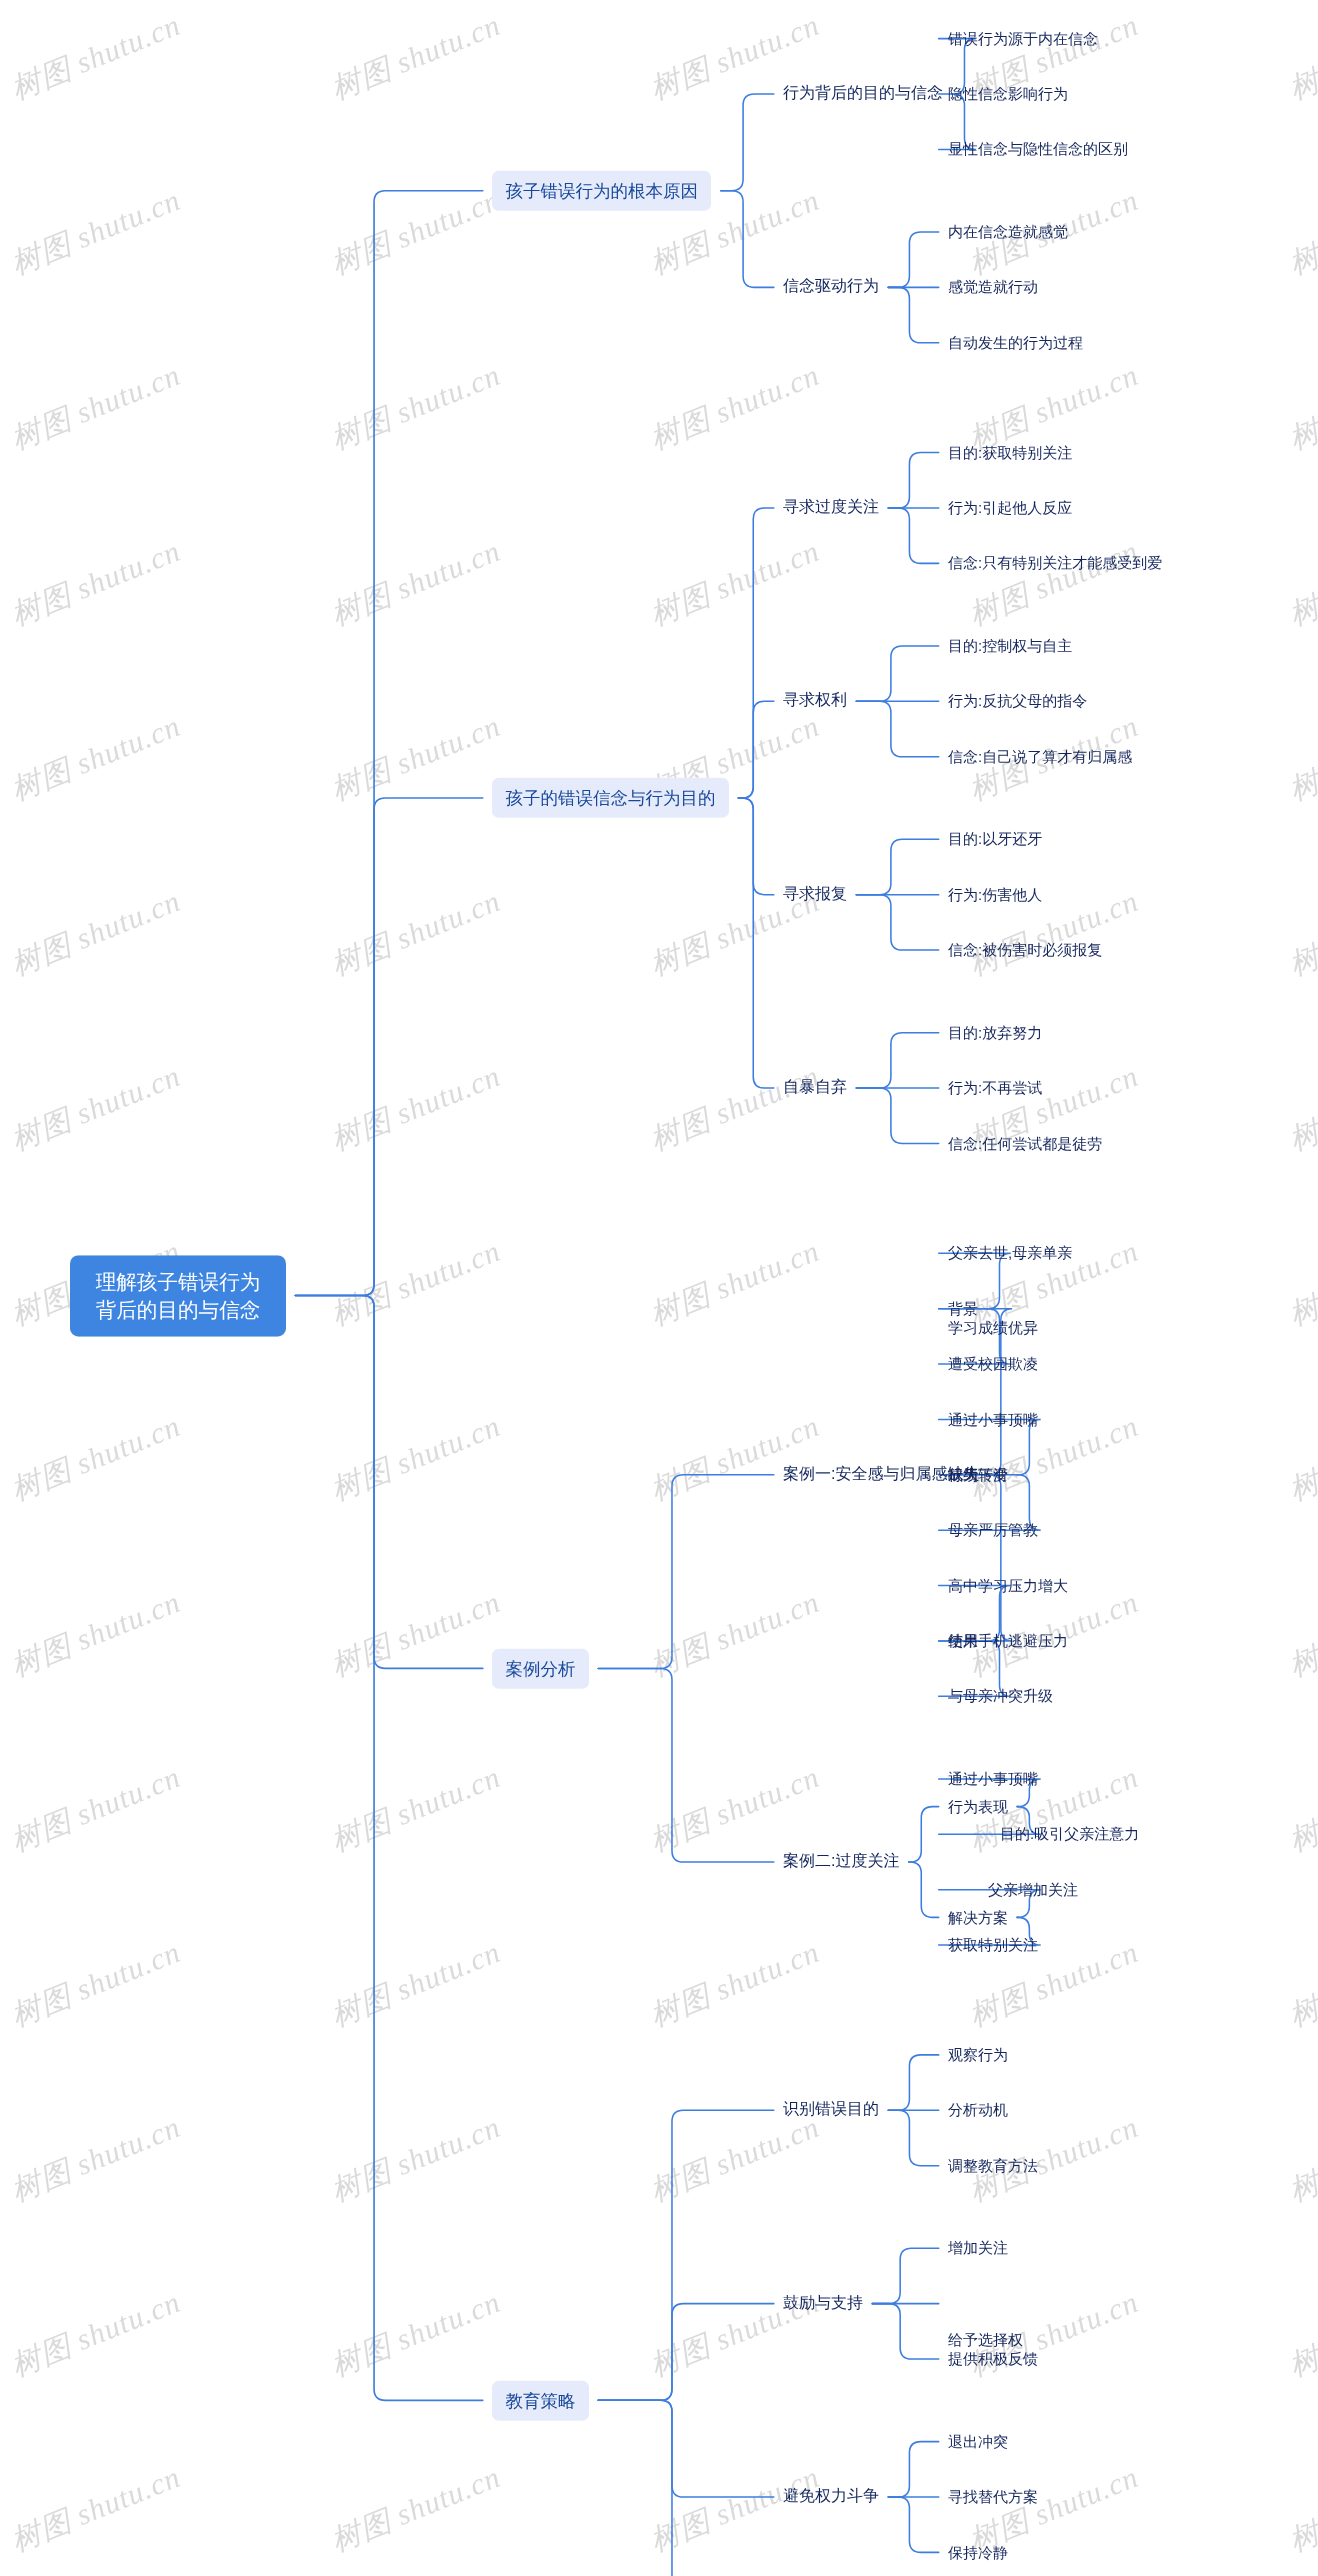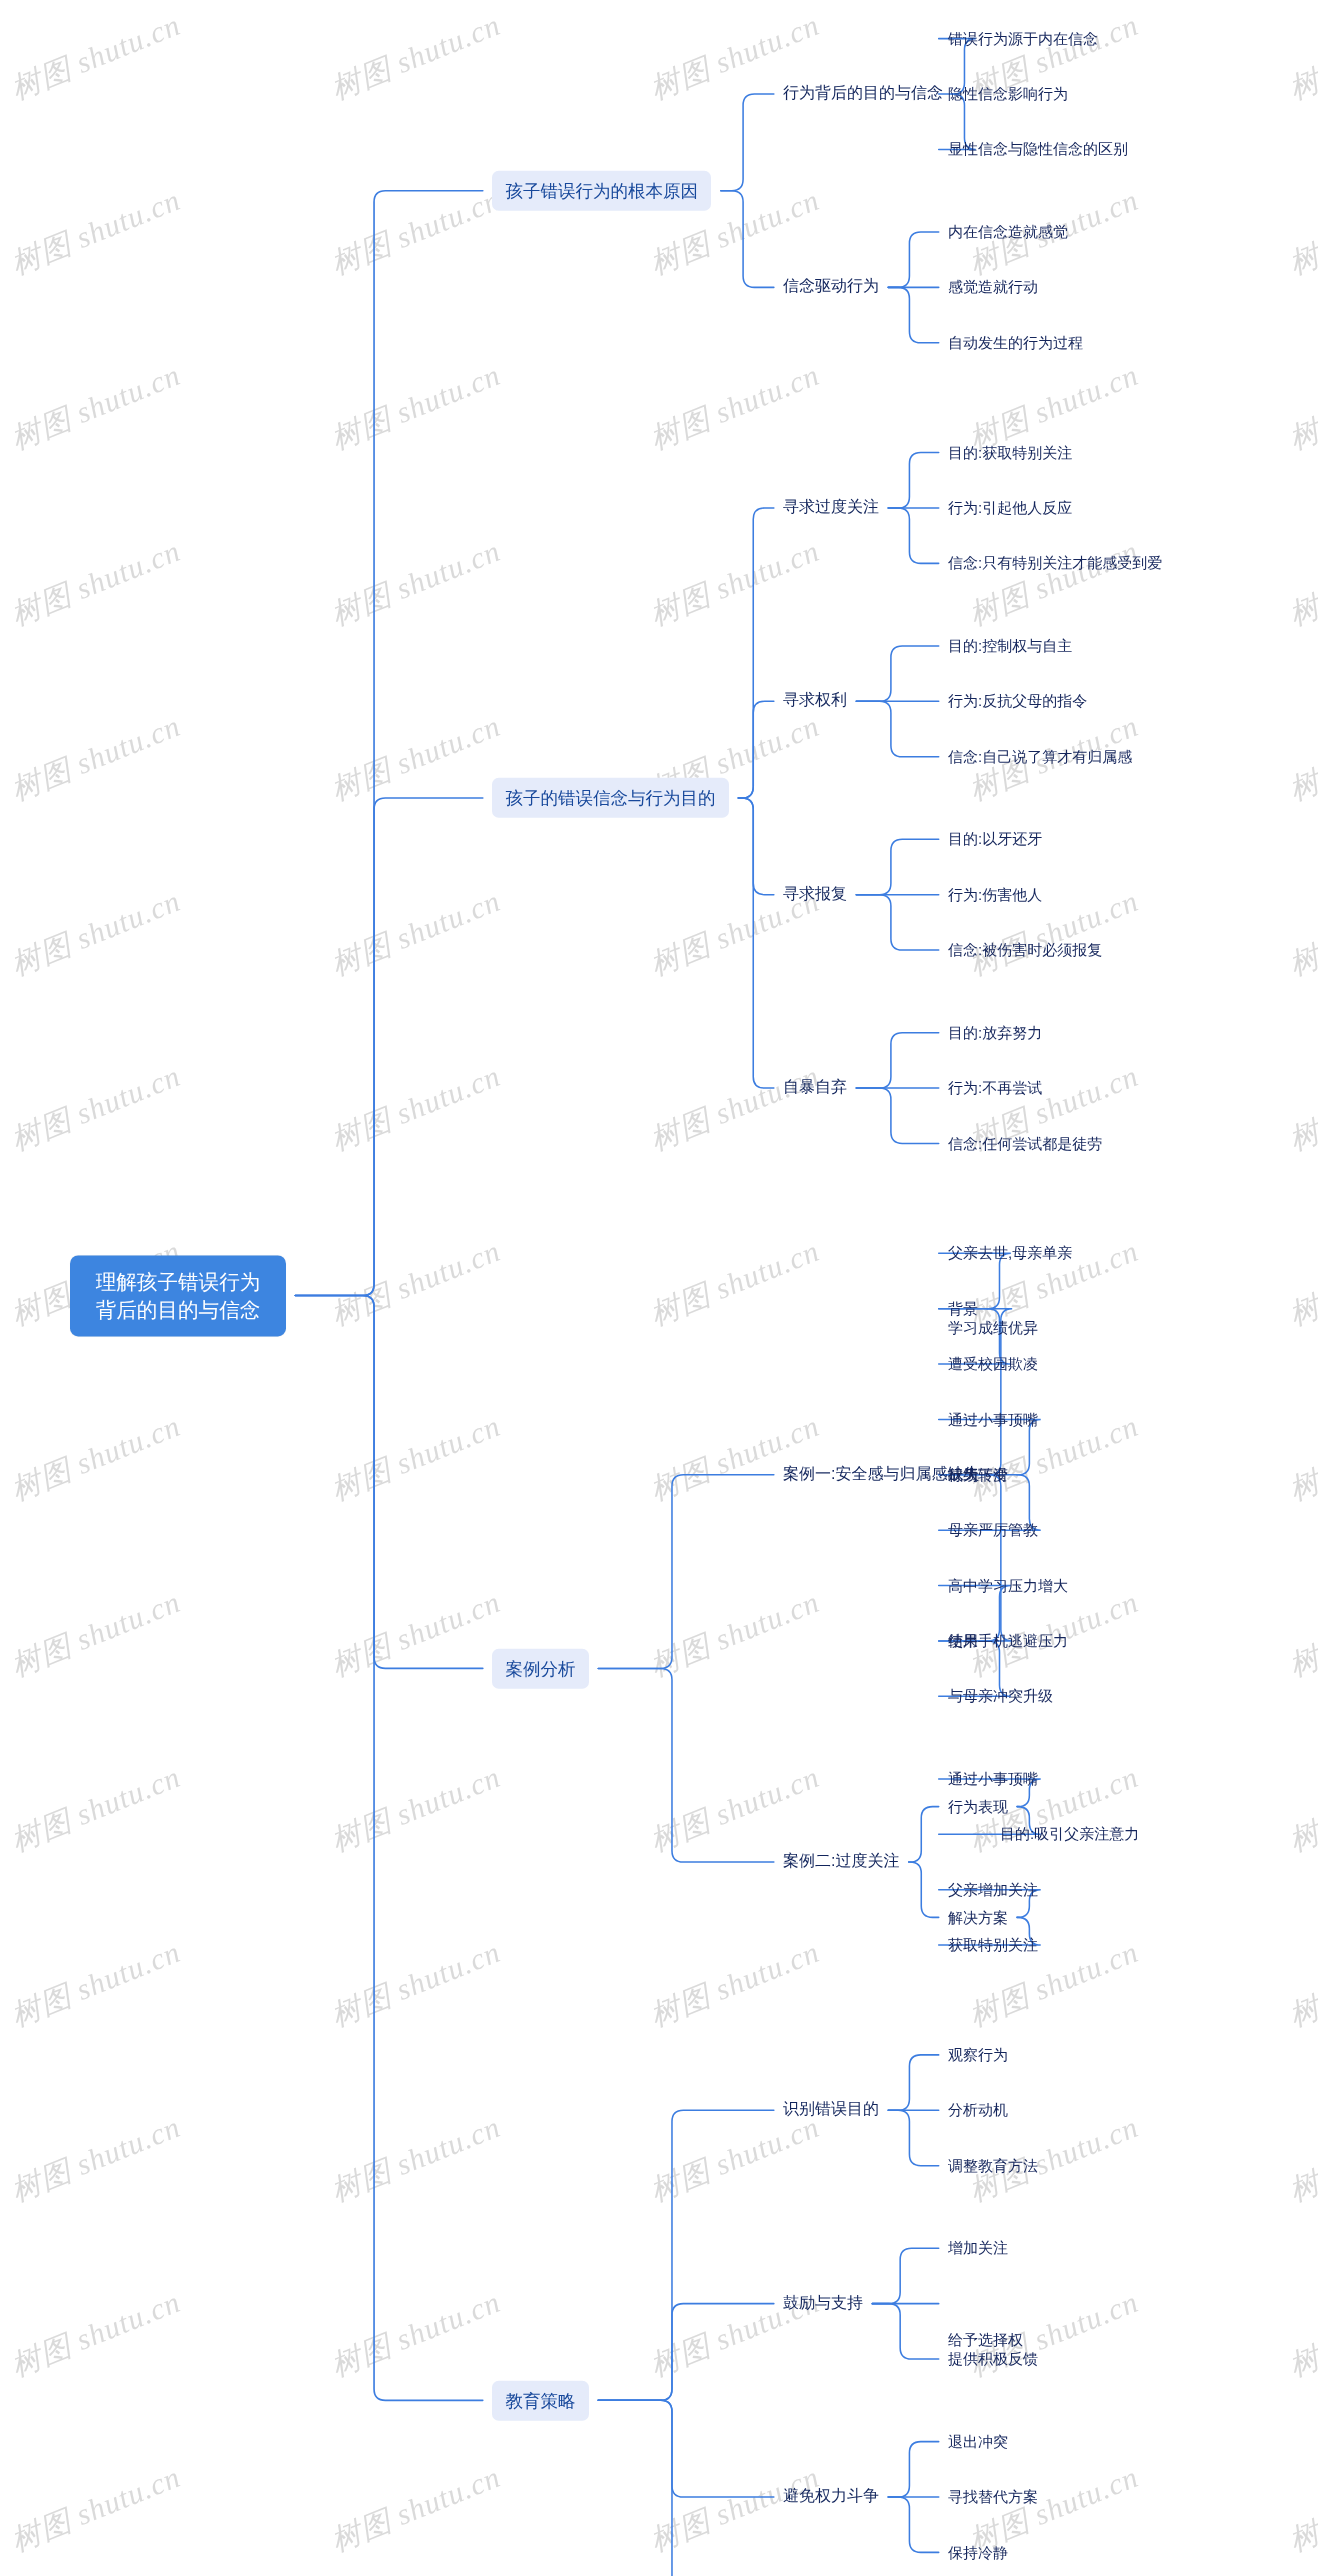--- a/index.html
+++ b/index.html
@@ -370,21 +370,21 @@
     </div>
     <div class="node lvl3" style="top: 1779px; left: 948px;">
       <span class="txt">通过小事顶嘴</span>
     </div>
     <div class="node lvl3" style="top: 1834px; left: 1000px;">
       <span class="txt">目的:吸引父亲注意力</span>
     </div>
     <div class="node lvl3" style="top: 1918px; left: 948px;">
       <span class="txt">解决方案</span>
     </div>
-    <div class="node lvl3" style="top: 1890px; left: 948px; justify-content: flex-end;">
+    <div class="node lvl3" style="top: 1890px; left: 988px; justify-content: flex-end;">
       <span class="txt">父亲增加关注</span>
     </div>
     <div class="node lvl3" style="top: 1945px; left: 948px;">
       <span class="txt">获取特别关注</span>
     </div>
     <div class="node lvl1" style="top: 2401px; left: 492px;">
       <span class="txt">教育策略</span>
     </div>
     <div class="node lvl2" style="top: 2110px; left: 783px;">
       <span class="txt">识别错误目的</span>

